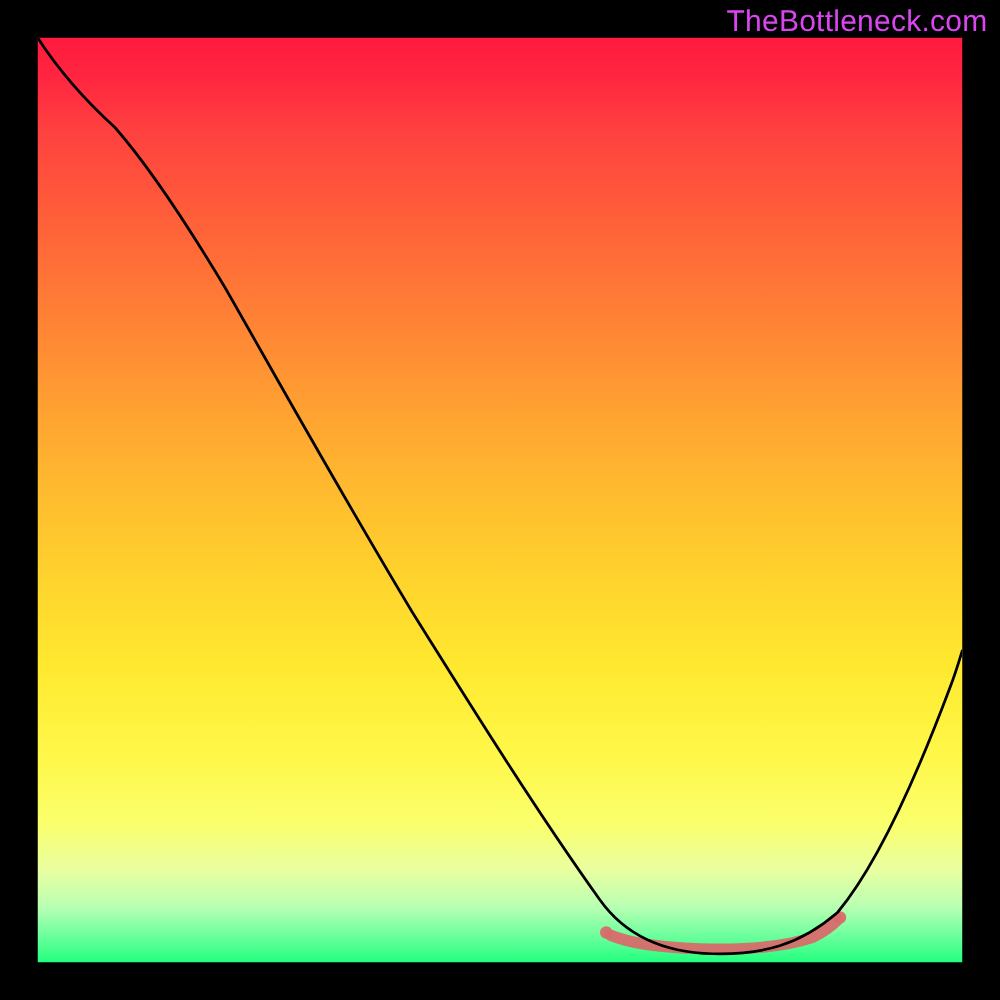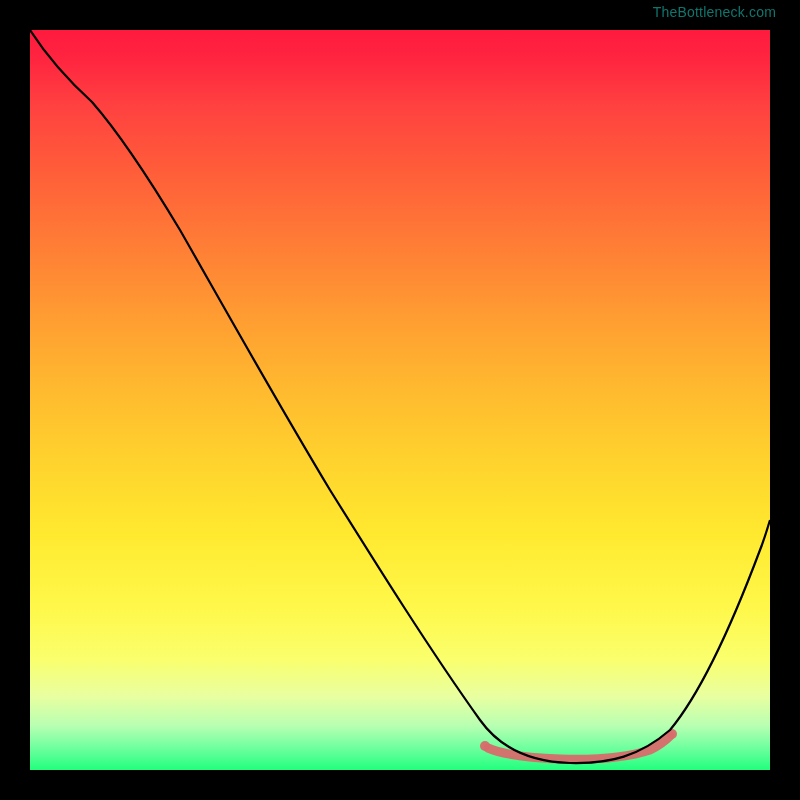--- a/index.html
+++ b/index.html
@@ -13,23 +13,23 @@
   }
   .frame {
     position: relative;
     width: 800px;
     height: 800px;
     background: #000;
   }
   .watermark {
     position: absolute;
     top: 4px;
-    right: 24px;
-    color: #0f766e;
-    font-size: 14px;
+    right: 10px;
+    color: #d946ef;
+    font-size: 24px;
     font-weight: 500;
     letter-spacing: 0.2px;
     z-index: 20;
   }
   .plot-area {
     position: absolute;
     left: 30px;
     top: 30px;
     width: 740px;
     height: 740px;

